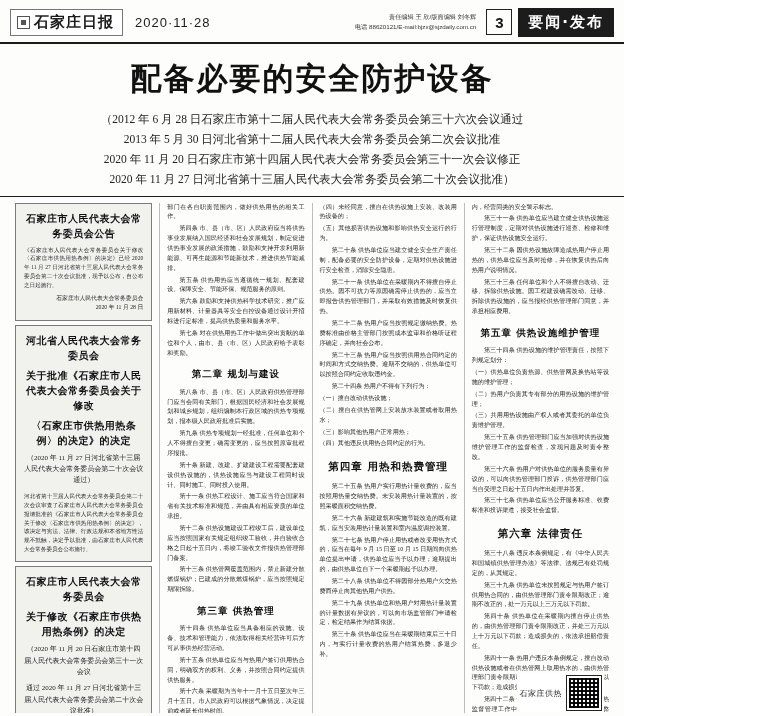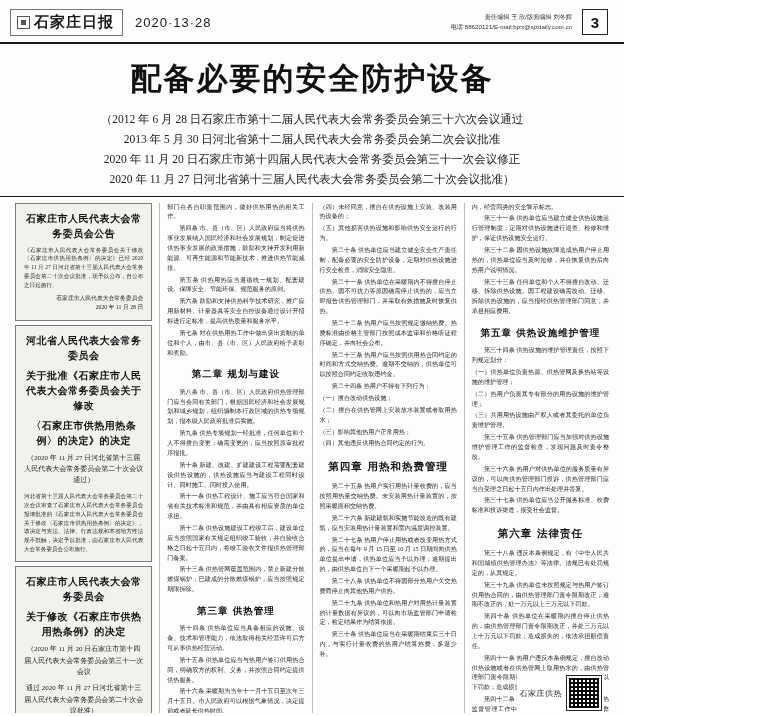--- a/index.html
+++ b/index.html
@@ -213,26 +213,27 @@
 </head>
 <body>
 
 <div class="page">
 
   <div class="masthead">
     <div class="logo-box">
       <span class="logo-mark"></span>
       <span class="logo-text">石家庄日报</span>
     </div>
-    <span class="issue-date">2020·13·28</span>
+    <span class="issue-date">2020·11·28</span>
     <div class="masthead-contact">
       <div>责任编辑 王 欣/版面编辑 刘冬辉</div>
       <div>电话 88620121/E-mail:bjzx@sjzdaily.com.cn</div>
     </div>
     <div class="page-number">3</div>
+    <div class="section-tag">要闻·发布</div>
   </div>
 
   <div class="headline-wrap">
     <div class="headline">配备必要的安全防护设备</div>
     <div class="subhead">
       <div>（2012 年 6 月 28 日石家庄市第十二届人民代表大会常务委员会第三十六次会议通过</div>
       <div>2013 年 5 月 30 日河北省第十二届人民代表大会常务委员会第二次会议批准</div>
       <div>2020 年 11 月 20 日石家庄市第十四届人民代表大会常务委员会第三十一次会议修正</div>
       <div>2020 年 11 月 27 日河北省第十三届人民代表大会常务委员会第二十次会议批准）</div>
     </div>

